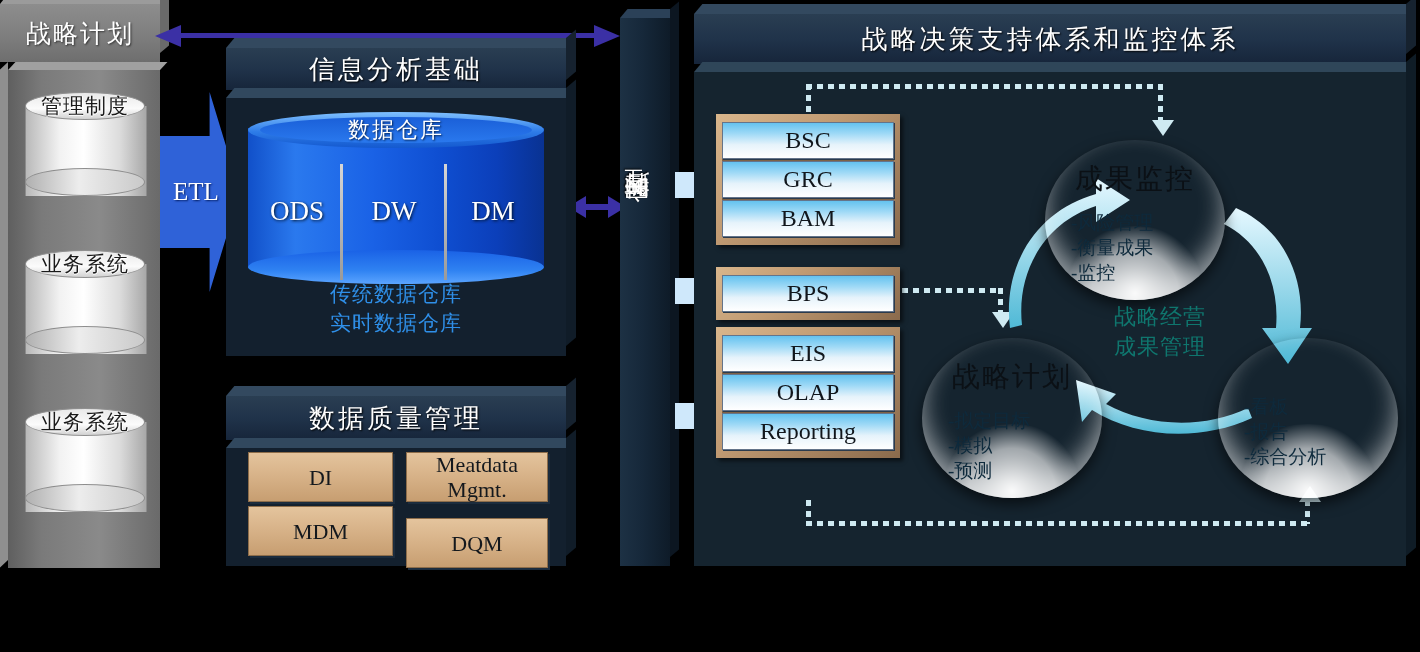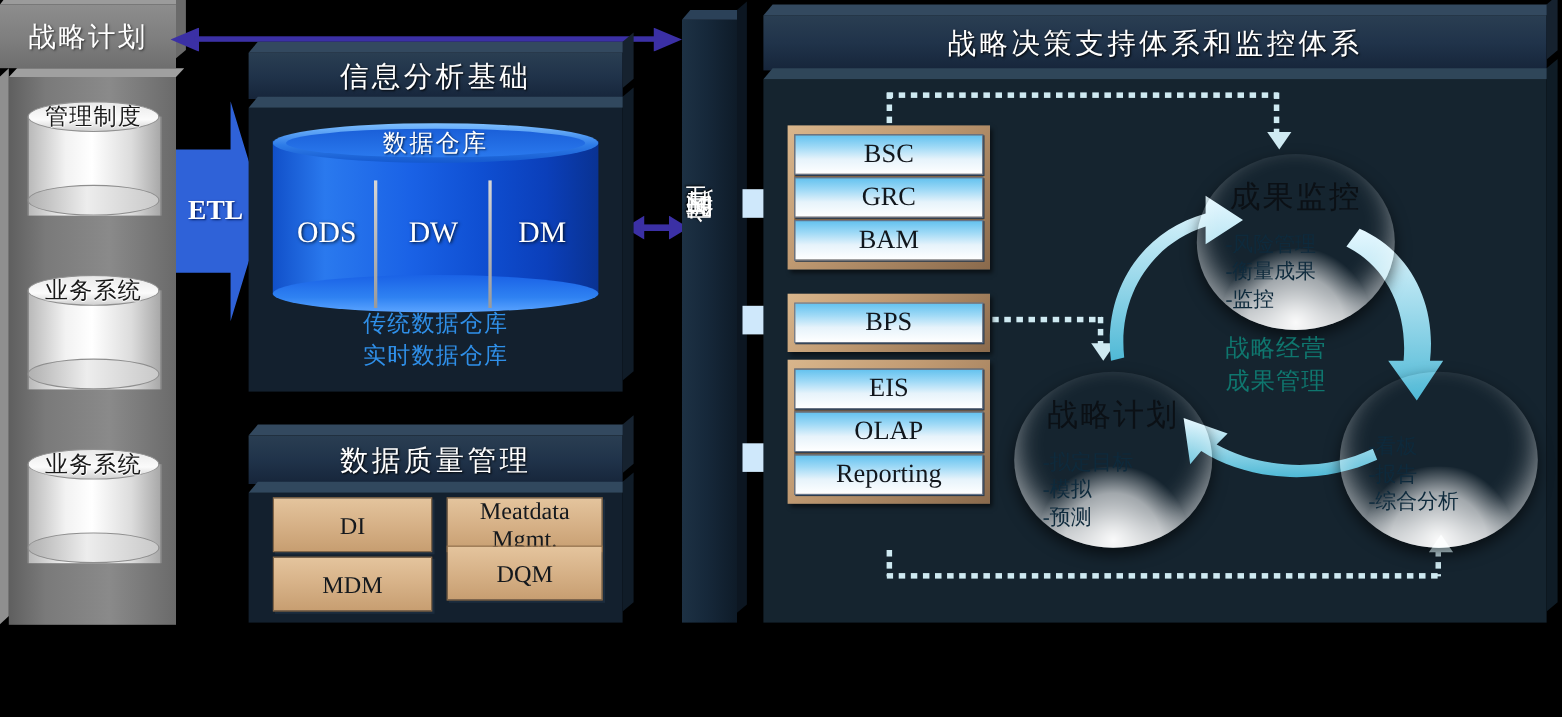--- a/index.html
+++ b/index.html
@@ -40,21 +40,21 @@
     font-size:21px;letter-spacing:1px;text-shadow:0 1px 0 #fff,1px 0 0 #fff;
     font-family:"Liberation Serif",serif;z-index:3;white-space:nowrap;}
 
   
   #etl{left:160px;top:92px;width:80px;height:200px;}
   #etl .shape{position:absolute;inset:0;
     background:linear-gradient(180deg,#2f62d8,#2f62d8);
     clip-path:polygon(0% 22%, 62% 22%, 62% 0%, 100% 50%, 62% 100%, 62% 78%, 0% 78%);}
   #etl .txt{position:absolute;left:0;top:0;width:72px;height:100%;
     display:flex;align-items:center;justify-content:center;color:#fff;
-    font-weight:bold;font-size:25px;text-shadow:1px 1px 2px #001b5e;}
+    font-weight:normal;font-size:25px;text-shadow:1px 1px 2px #001b5e;}
 
   
   #top-arrow{left:155px;top:25px;width:465px;height:22px;}
   #top-arrow .bar{position:absolute;left:22px;top:8px;width:421px;height:5px;background:#3b30a5;}
   #top-arrow .hl{position:absolute;left:0;top:0;width:26px;height:22px;background:#3b30a5;
     clip-path:polygon(0% 50%,100% 0%,100% 100%);}
   #top-arrow .hr{position:absolute;right:0;top:0;width:26px;height:22px;background:#3b30a5;
     clip-path:polygon(100% 50%,0% 0%,0% 100%);}
   #mid-arrow{left:568px;top:196px;width:58px;height:22px;}
   #mid-arrow .bar{position:absolute;left:14px;top:8px;width:30px;height:6px;background:#3b30a5;}
@@ -240,21 +240,21 @@
   <div class="bev-r"></div>
   <span>数据质量管理</span>
 </div>
 <div class="dk-body nosel" id="dq-body">
   <div class="bev-t"></div>
   <div class="bev-r"></div>
 </div>
 <div class="tan nosel" style="left:248px;top:452px;width:143px;height:48px">DI</div>
 <div class="tan nosel" style="left:406px;top:452px;width:140px;height:48px">Meatdata Mgmt.</div>
 <div class="tan nosel" style="left:248px;top:506px;width:143px;height:48px">MDM</div>
-<div class="tan nosel" style="left:406px;top:496px;width:140px;height:48px">DQM</div>
+<div class="tan nosel" style="left:406px;top:518px;width:140px;height:48px">DQM</div>
 
 <div class="abs nosel" id="vbar">
   <div class="bev-t"></div>
   <div class="bev-r"></div>
   <div class="vtxt">实时管理</div>
 </div>
 <div class="conn nosel" style="left:675px;top:172px"></div>
 <div class="conn nosel" style="left:675px;top:278px"></div>
 <div class="conn nosel" style="left:675px;top:403px"></div>
 
@@ -311,21 +311,21 @@
 </div>
 
 <div class="grp nosel" style="left:716px;top:327px;width:172px">
   <div class="grp-in">
     <div class="btn">EIS</div>
     <div class="btn">OLAP</div>
     <div class="btn">Reporting</div>
   </div>
 </div>
 
-<div class="sph nosel" style="left:1088px;top:140px;width:180px;height:160px">
+<div class="sph nosel" style="left:1045px;top:140px;width:180px;height:160px">
   <div class="glow"></div>
   <div class="ttl" style="top:20px">成果监控</div>
   <div class="lst" style="top:70px;white-space:pre-line">-风险管理
 -衡量成果
 -监控</div>
 </div>
 
 <div class="sph nosel" style="left:922px;top:338px;width:180px;height:160px">
   <div class="glow"></div>
   <div class="ttl" style="top:20px">战略计划</div>

